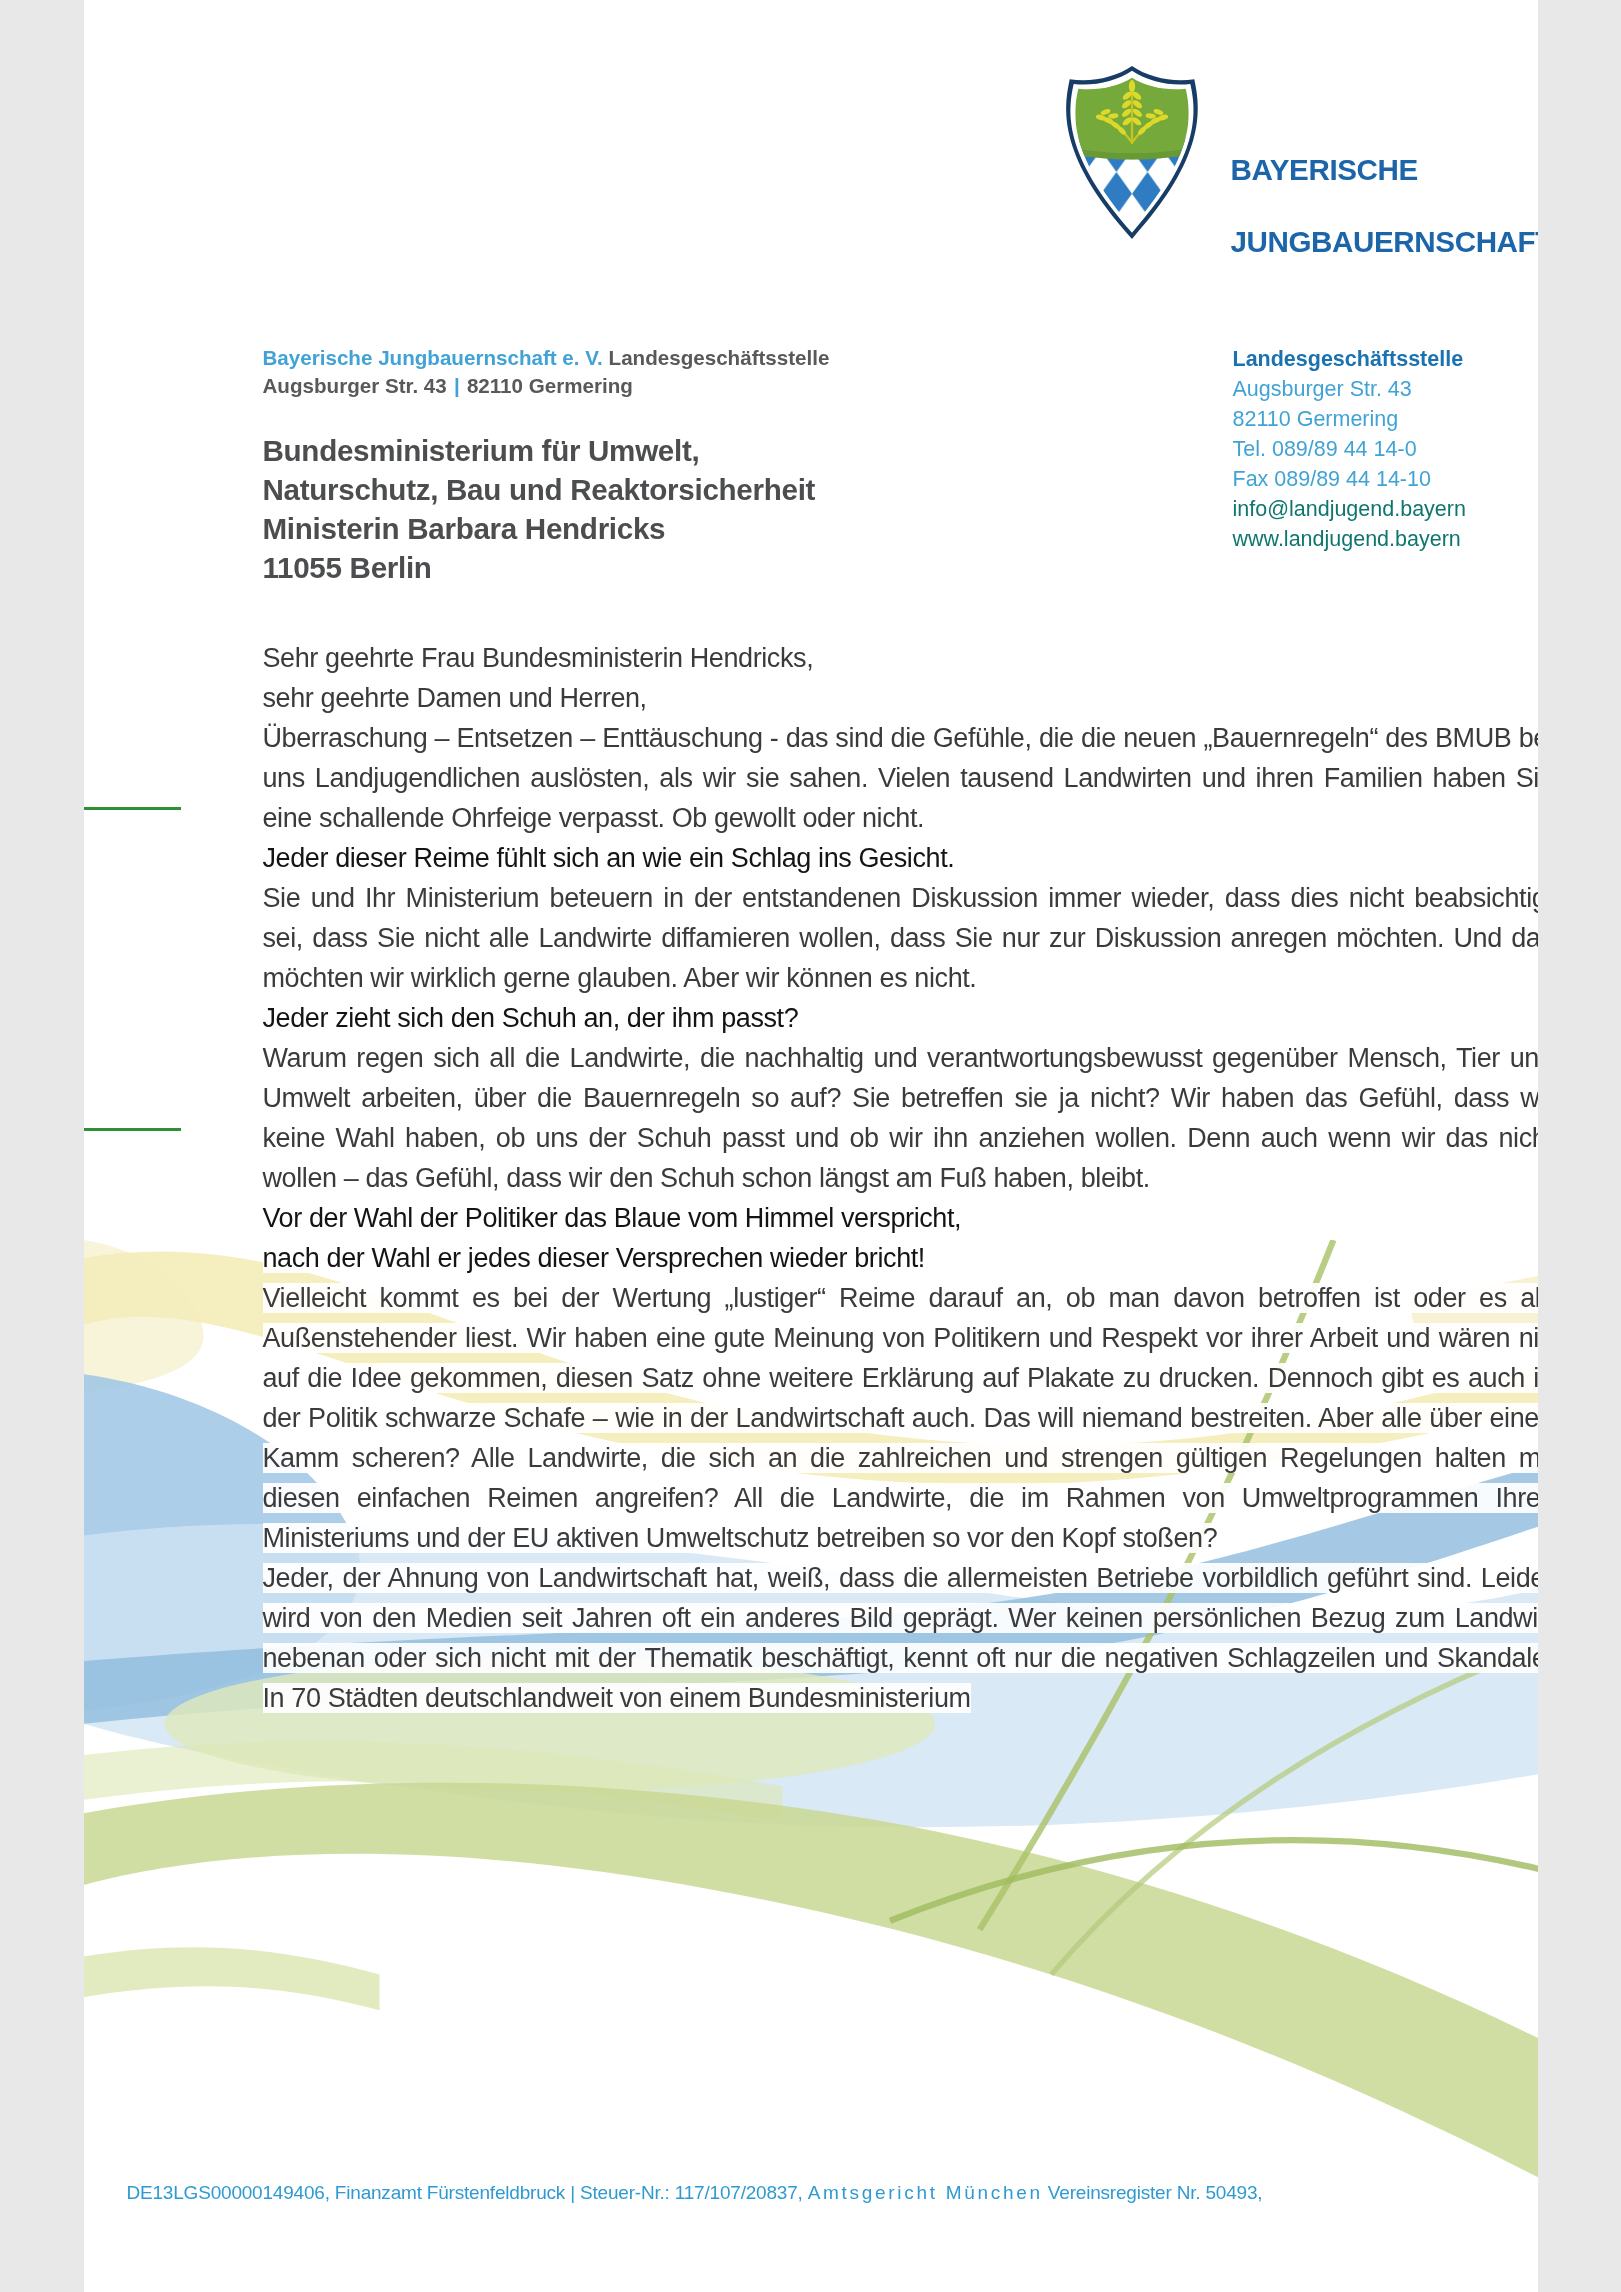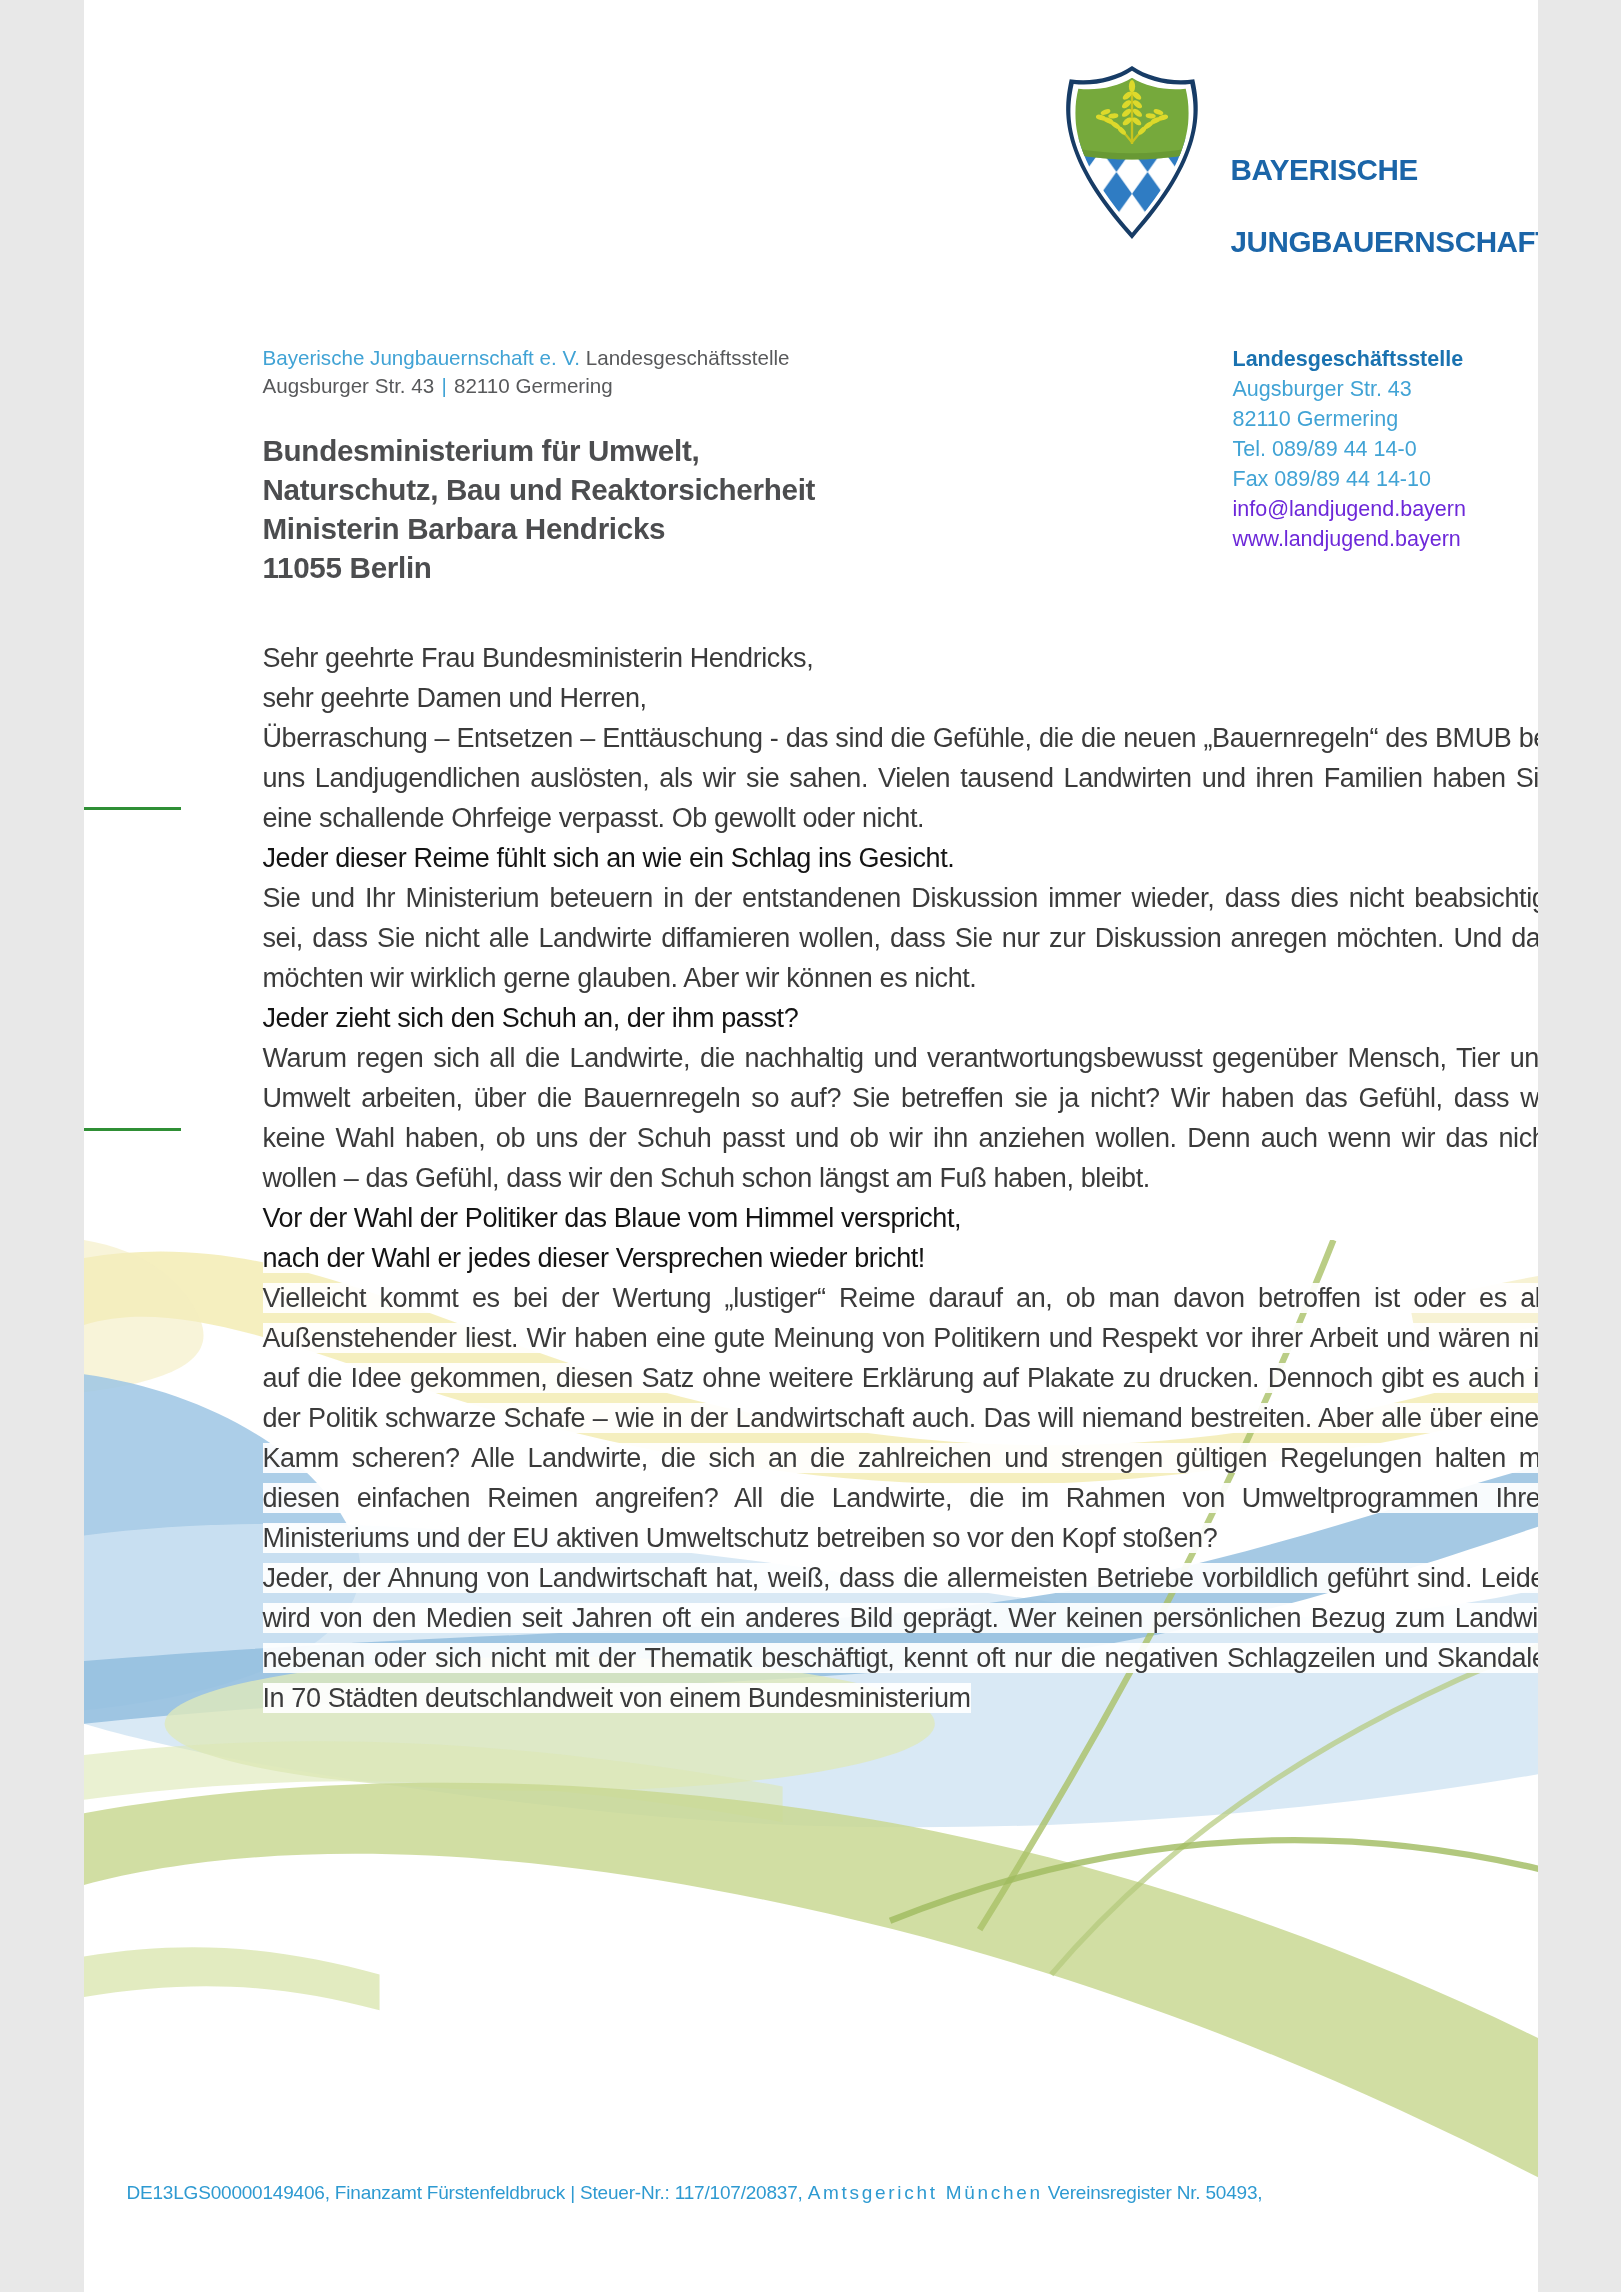--- a/index.html
+++ b/index.html
@@ -15,31 +15,31 @@
   .fold-1{top:807px;}
   .fold-2{top:1128px;}
   
   .logo-shield{position:absolute;left:969px;top:63px;width:158px;height:179px;z-index:2;}
   .logo-text{
     position:absolute;left:1147px;top:152px;z-index:2;
     color:#1b65a8;font-weight:bold;font-size:29.6px;line-height:36px;
     letter-spacing:-0.4px;white-space:pre-line;
   }
   
-  .sender-block{position:absolute;left:179px;top:344px;z-index:2;font-size:20.6px;line-height:28px;color:#58595b;}
+  .sender-block{position:absolute;left:179px;top:344px;z-index:2;font-size:20.6px;line-height:28px;color:#58595b;font-weight:bold;}
   .sender-org{color:#41a3d5;}
   .sender-sep{color:#41a3d5;padding:0 7.2px;}
   .recipient-block{
     position:absolute;left:179px;top:423px;z-index:2;
     color:#4c4d4f;font-weight:bold;font-size:29.6px;line-height:39px;letter-spacing:-0.3px;margin-top:8px;
   }
   
   .contact-block{position:absolute;left:1149px;top:344px;z-index:2;font-size:21.5px;line-height:30px;color:#41a3d5;}
   .contact-title{color:#1a72b0;font-weight:bold;}
-  .contact-link{color:#6d28d9;text-decoration:none;}
+  .contact-link{color:#0f766e;text-decoration:none;}
   
   .body-flow{
     position:absolute;left:179px;top:638px;width:1291px;z-index:2;
     color:#3b3b3b;font-size:27px;line-height:40px;letter-spacing:-0.4px;
   }
   .body-flow p{margin:0;text-align:justify;}
   .pre{white-space:pre-line;}
   .b{font-weight:normal;color:#141414;}
   .hl{background:rgba(255,255,255,0.92);}
   .mt-sal{margin-top:0;}

